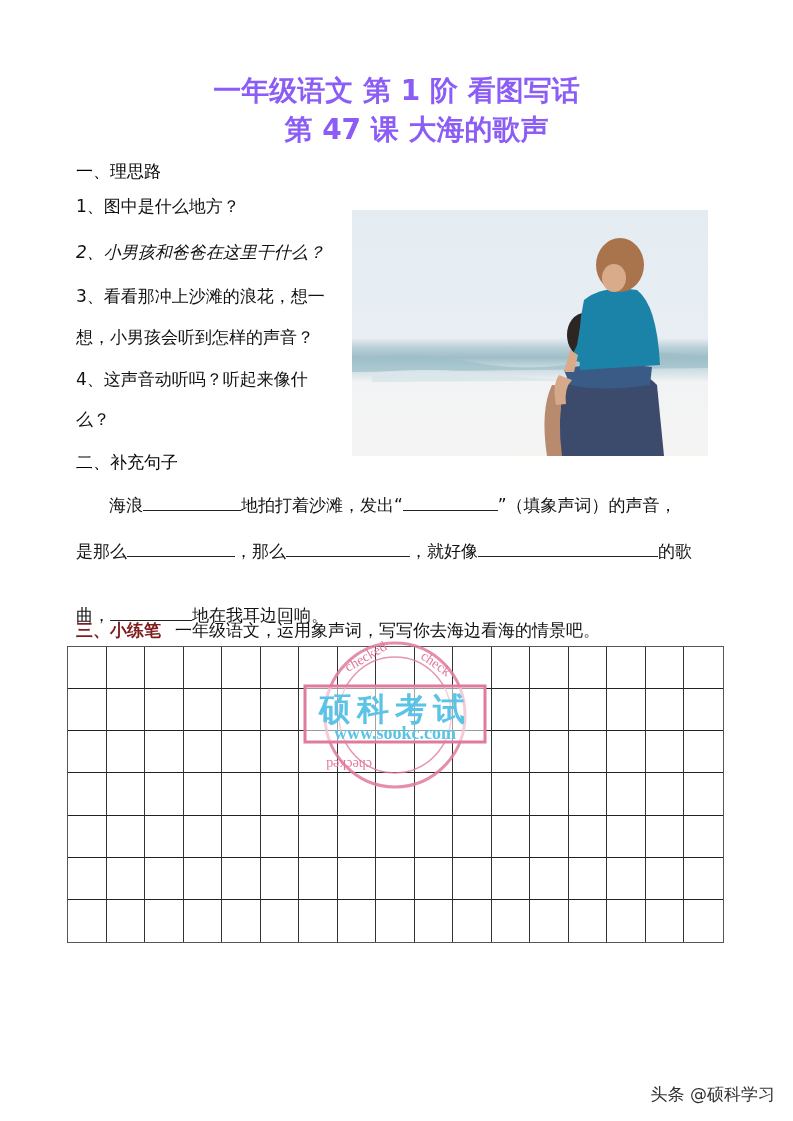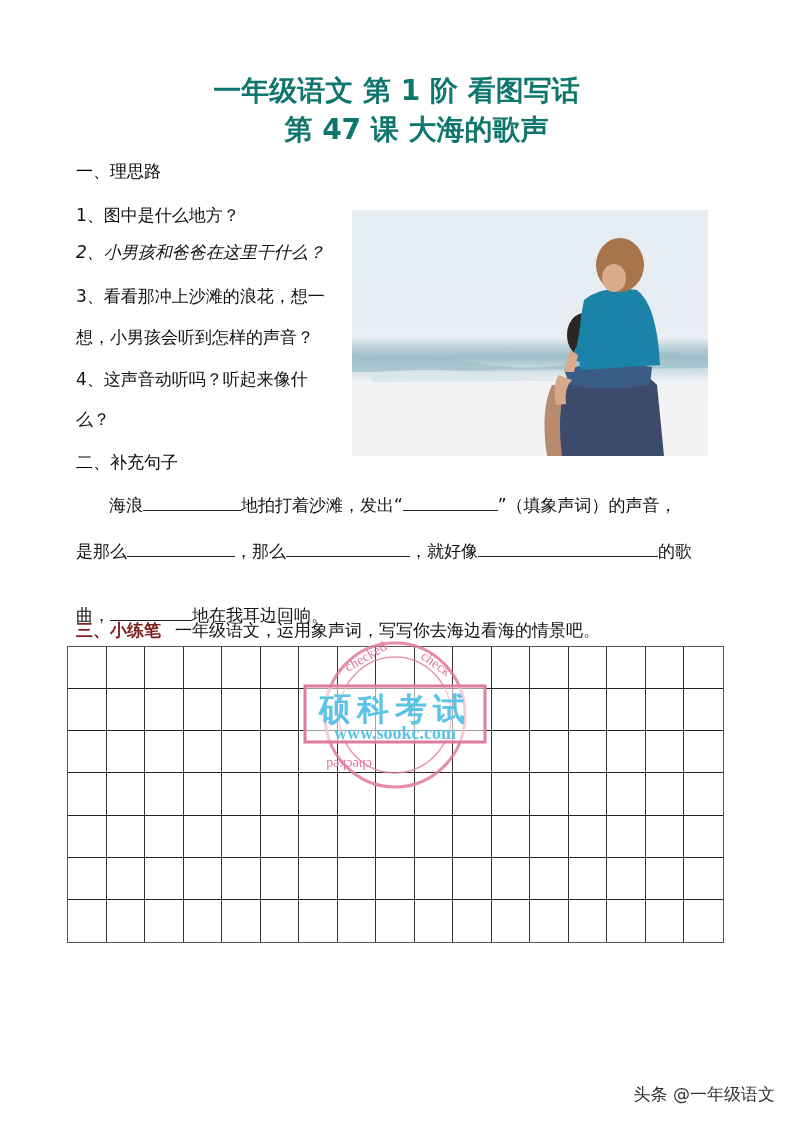--- a/index.html
+++ b/index.html
@@ -2,21 +2,21 @@
 <html><head>
   <meta charset="utf-8">
   <style>
     html, body { margin: 0; padding: 0; }
     body {
       width: 793px; height: 1121px; background: #ffffff; position: relative; overflow: hidden;
       font-family: "DejaVu Sans", "Liberation Sans", sans-serif; color: #111;
     }
     .title {
       position: absolute; left: 0; width: 793px; text-align: center;
-      font-weight: bold; font-size: 28px; letter-spacing: 0px; color: #0f766e;
+      font-weight: bold; font-size: 28px; letter-spacing: 0px; color: #8b5cf6;
     }
     .title1 { top: 72px; }
     .title2 { top: 111px; padding-left: 20px; }
     .section-head {
       position: absolute; left: 76px; font-weight: normal; font-size: 17px; color: #000;
     }
     .line {
       position: absolute; font-size: 17px; color: #111; white-space: nowrap;
     }
     .photo {
@@ -37,21 +37,21 @@
       position: absolute; right: 18px; top: 1083px; font-size: 17px; color: #333;
     }
   </style>
 </head>
 <body>
 
 <div class="title title1">一年级语文  第 1 阶  看图写话</div>
 <div class="title title2">第 47 课    大海的歌声</div>
 
 <div class="section-head" style="top:160px;">一、理思路</div>
-<div class="line" style="left:76px; top:204px;">1、图中是什么地方？</div>
+<div class="line" style="left:76px; top:195px;">1、图中是什么地方？</div>
 <div class="line" style="left:76px; top:241px;font-style:italic;">2、小男孩和爸爸在这里干什么？</div>
 <div class="line" style="left:76px; top:285px;">3、看看那冲上沙滩的浪花，想一</div>
 <div class="line" style="left:76px; top:326px;">想，小男孩会听到怎样的声音？</div>
 <div class="line" style="left:76px; top:368px;">4、这声音动听吗？听起来像什</div>
 <div class="line" style="left:76px; top:408px;">么？</div>
 
 <div class="photo" title="A boy in a blue shirt sitting on his father's shoulders looking at the sea on a beach">
   <svg width="356" height="246" viewBox="0 0 356 246">
 
     <path d="M0 150 Q60 140 120 152 T240 150 T356 148 L356 158 L0 162 Z" fill="#9cbfc7" opacity="0.7"></path>
@@ -221,13 +221,13 @@
   <ellipse cx="95" cy="75" rx="70" ry="72" fill="none" stroke="#e07a9e" stroke-width="3" opacity="0.85"></ellipse>
   <ellipse cx="95" cy="75" rx="56" ry="58" fill="none" stroke="#e07a9e" stroke-width="1.5" opacity="0.8"></ellipse>
   <text x="48" y="32" font-size="14" fill="#e07a9e" font-family="Liberation Serif, serif" transform="rotate(-30 48 32)">checked</text>
   <text x="120" y="18" font-size="14" fill="#e07a9e" font-family="Liberation Serif, serif" transform="rotate(35 120 18)">check</text>
   <text x="118" y="140" font-size="14" fill="#e07a9e" font-family="Liberation Serif, serif" transform="rotate(180 95 130)">checked</text>
   <rect x="5" y="46" width="180" height="56" fill="rgba(255,255,255,0.55)" stroke="#e07a9e" stroke-width="3"></rect>
   <text x="95" y="80" text-anchor="middle" font-size="32" font-weight="bold" fill="#5bc4e6" font-family="DejaVu Sans, sans-serif" letter-spacing="6">硕科考试</text>
   <text x="95" y="99" text-anchor="middle" font-size="18" font-weight="bold" fill="#5bc4e6" font-family="Liberation Serif, serif">www.sookc.com</text>
 </svg>
 
-<div class="footer">头条 @一年级语文</div>
+<div class="footer">头条 @硕科学习</div>
 
 </body></html>

